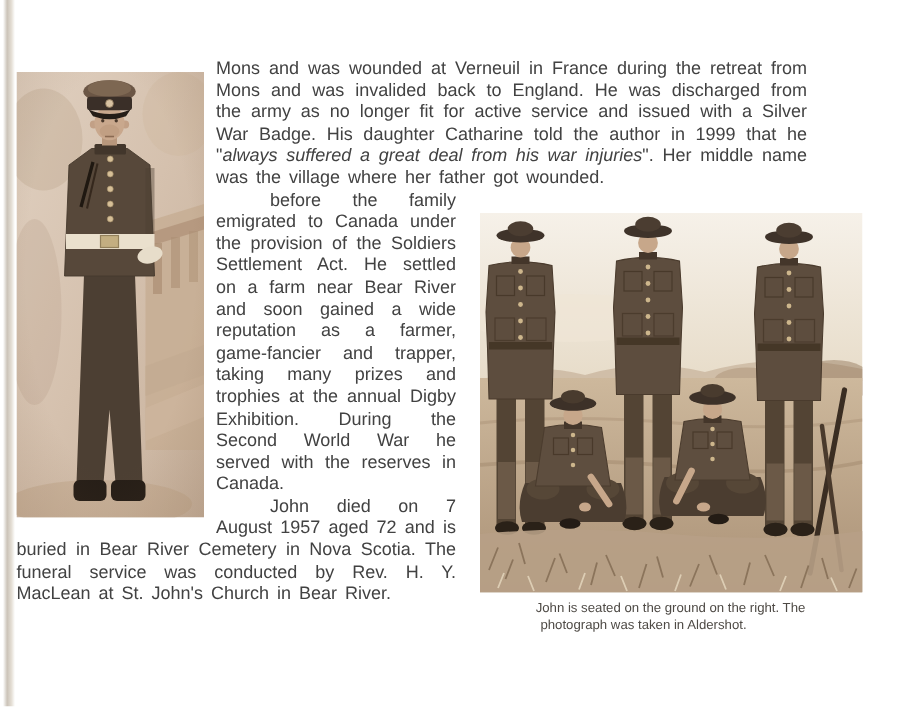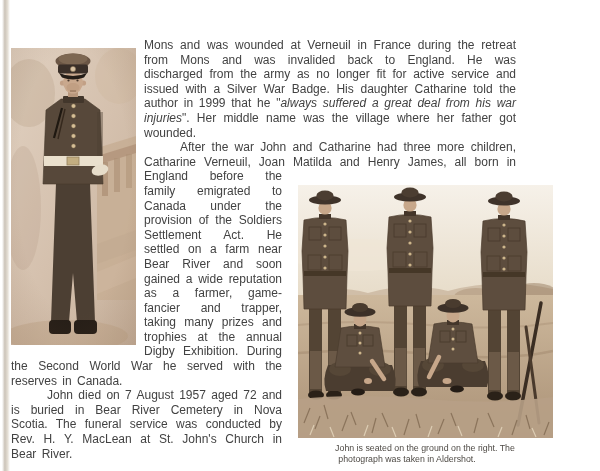--- a/index.html
+++ b/index.html
@@ -1,21 +1,21 @@
 <!DOCTYPE html>
 <html><head>
 <meta charset="utf-8">
 <title>Scanned Page</title>
 <style>
   html,body{margin:0;padding:0;background:#ffffff;}
   body{width:600px;height:471px;overflow:hidden;font-family:"Liberation Sans",sans-serif;}
   .page{position:relative;width:600px;height:471px;background:#ffffff;}
   .gutter{position:absolute;left:2px;top:0;width:8px;height:471px;
           background:linear-gradient(90deg,#ffffff 0%,#cbc3b8 35%,#e4ded4 70%,#ffffff 100%);}
-  .content{position:relative;padding:38px 84px 0 11px;color:#424242;
+  .content{position:relative;padding:38px 62px 0 11px;color:#424242;
            font-size:12px;line-height:14.6px;text-align:justify;
            word-spacing:2px;}
   .para{margin:0;text-align:justify;}
   .indent{text-indent:36px;}
   .portrait{float:left;width:125px;height:297px;margin:10px 8px 5px 0;}
   .portrait svg{display:block;}
   .groupfig{float:right;width:218px;margin:16px 0 4px 16px;display:block;}
   .groupfig svg{display:block;}
   .caption{display:block;margin-top:5px;font-size:8.8px;line-height:11px;
            color:#4e4a45;text-align:center;word-spacing:normal;}
@@ -85,21 +85,20 @@
         <rect x="47" y="16.5" width="30" height="9" rx="2" fill="#3a2f28"></rect>
         <circle cx="62" cy="21" r="2.6" fill="#d8c2a2" stroke="#8d7759" stroke-width="0.5"></circle>
         <ellipse cx="89" cy="122" rx="8.5" ry="5.5" fill="#e7ddca" transform="rotate(-15 89 122)"></ellipse>
         <rect width="125" height="297" fill="url(#vign)"></rect>
       </svg>
     </span>
 
     <p class="para"><span>Mons and was wounded at Verneuil in France during the retreat from Mons and was invalided back to England. He was discharged from the army as no longer fit for active service and issued with a Silver War Badge. His daughter Catharine told the author in 1999 that he "</span><i>always suffered a great deal from his war injuries</i><span>". Her middle name was the village where her father got wounded.</span></p>
 
     <p class="para indent">
-      <span>After the war John and Catharine had three more children, Catharine Verneuil, Joan Matilda and Henry James, all born in England</span>
       
       <span class="groupfig">
         <svg width="255" height="253" viewBox="0 0 255 253" role="img" aria-label="Five soldiers in uniform, three standing and two seated on the grass">
           <defs>
             <linearGradient id="gsky" x1="0" y1="0" x2="0" y2="1">
               <stop offset="0" stop-color="#f6f1e9"></stop>
               <stop offset="1" stop-color="#e7dcc9"></stop>
             </linearGradient>
             <linearGradient id="ggrnd" x1="0" y1="0" x2="0" y2="1">
               <stop offset="0" stop-color="#cdb89c"></stop>

